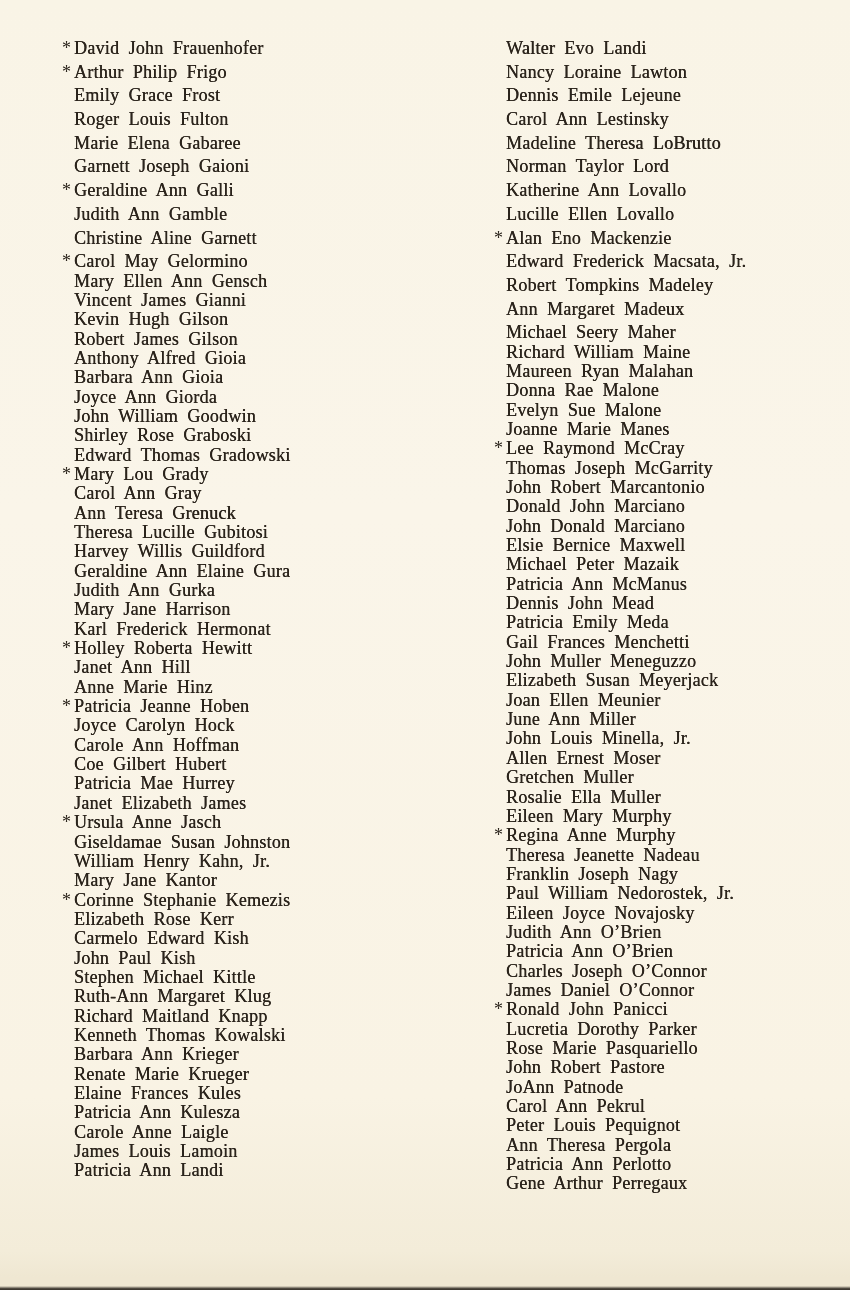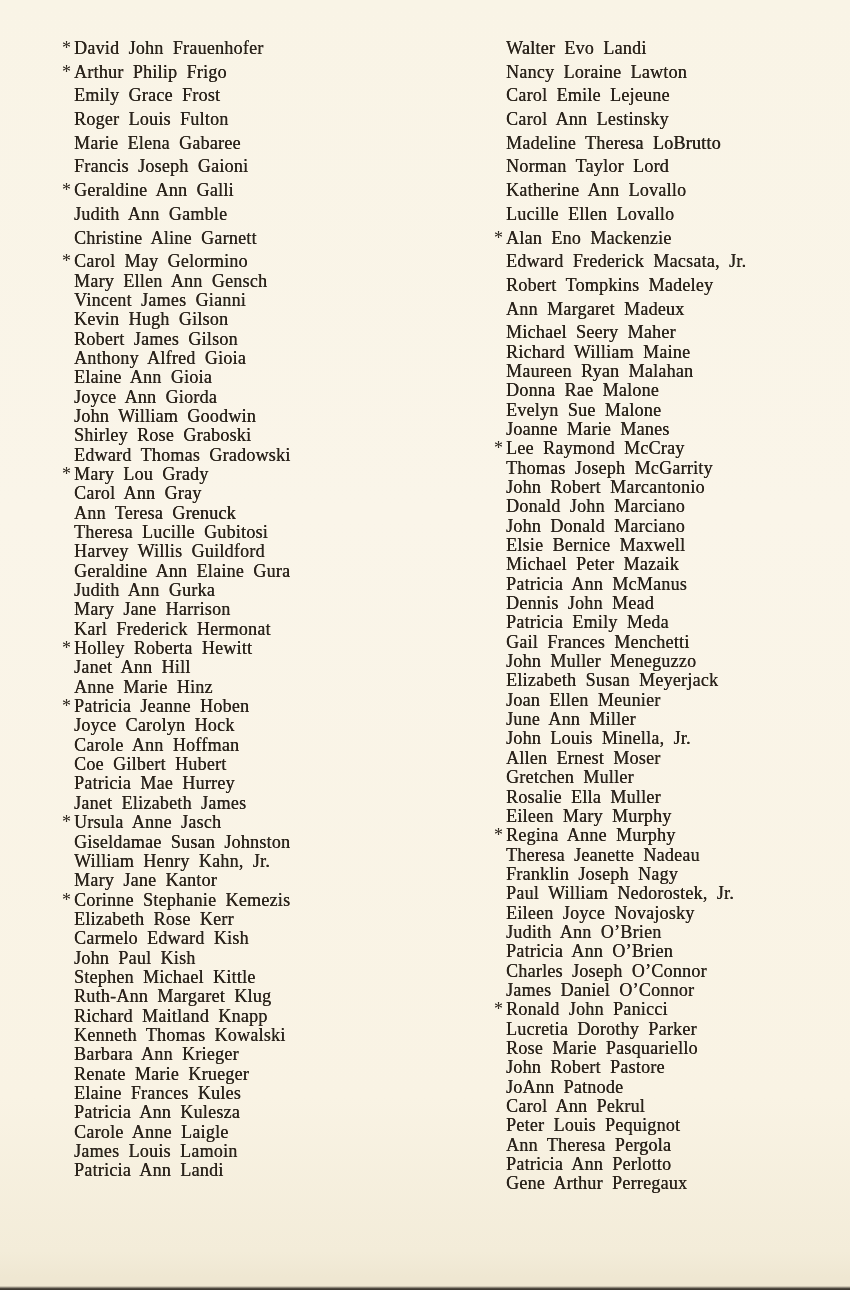--- a/index.html
+++ b/index.html
@@ -68,21 +68,21 @@
       <div class="name-line wide">
         <span class="star-slot"></span>
         <span class="name-text">Roger Louis Fulton</span>
       </div>
       <div class="name-line wide">
         <span class="star-slot"></span>
         <span class="name-text">Marie Elena Gabaree</span>
       </div>
       <div class="name-line wide">
         <span class="star-slot"></span>
-        <span class="name-text">Francis Joseph Gaioni</span>
+        <span class="name-text">Garnett Joseph Gaioni</span>
       </div>
       <div class="name-line wide">
         <span class="star-slot">*</span>
         <span class="name-text">Geraldine Ann Galli</span>
       </div>
       <div class="name-line wide">
         <span class="star-slot"></span>
         <span class="name-text">Judith Ann Gamble</span>
       </div>
       <div class="name-line wide">
@@ -108,21 +108,21 @@
       <div class="name-line tight">
         <span class="star-slot"></span>
         <span class="name-text">Robert James Gilson</span>
       </div>
       <div class="name-line tight">
         <span class="star-slot"></span>
         <span class="name-text">Anthony Alfred Gioia</span>
       </div>
       <div class="name-line tight">
         <span class="star-slot"></span>
-        <span class="name-text">Elaine Ann Gioia</span>
+        <span class="name-text">Barbara Ann Gioia</span>
       </div>
       <div class="name-line tight">
         <span class="star-slot"></span>
         <span class="name-text">Joyce Ann Giorda</span>
       </div>
       <div class="name-line tight">
         <span class="star-slot"></span>
         <span class="name-text">John William Goodwin</span>
       </div>
       <div class="name-line tight">
@@ -286,21 +286,21 @@
       <div class="name-line wide">
         <span class="star-slot"></span>
         <span class="name-text">Walter Evo Landi</span>
       </div>
       <div class="name-line wide">
         <span class="star-slot"></span>
         <span class="name-text">Nancy Loraine Lawton</span>
       </div>
       <div class="name-line wide">
         <span class="star-slot"></span>
-        <span class="name-text">Carol Emile Lejeune</span>
+        <span class="name-text">Dennis Emile Lejeune</span>
       </div>
       <div class="name-line wide">
         <span class="star-slot"></span>
         <span class="name-text">Carol Ann Lestinsky</span>
       </div>
       <div class="name-line wide">
         <span class="star-slot"></span>
         <span class="name-text">Madeline Theresa LoBrutto</span>
       </div>
       <div class="name-line wide">

